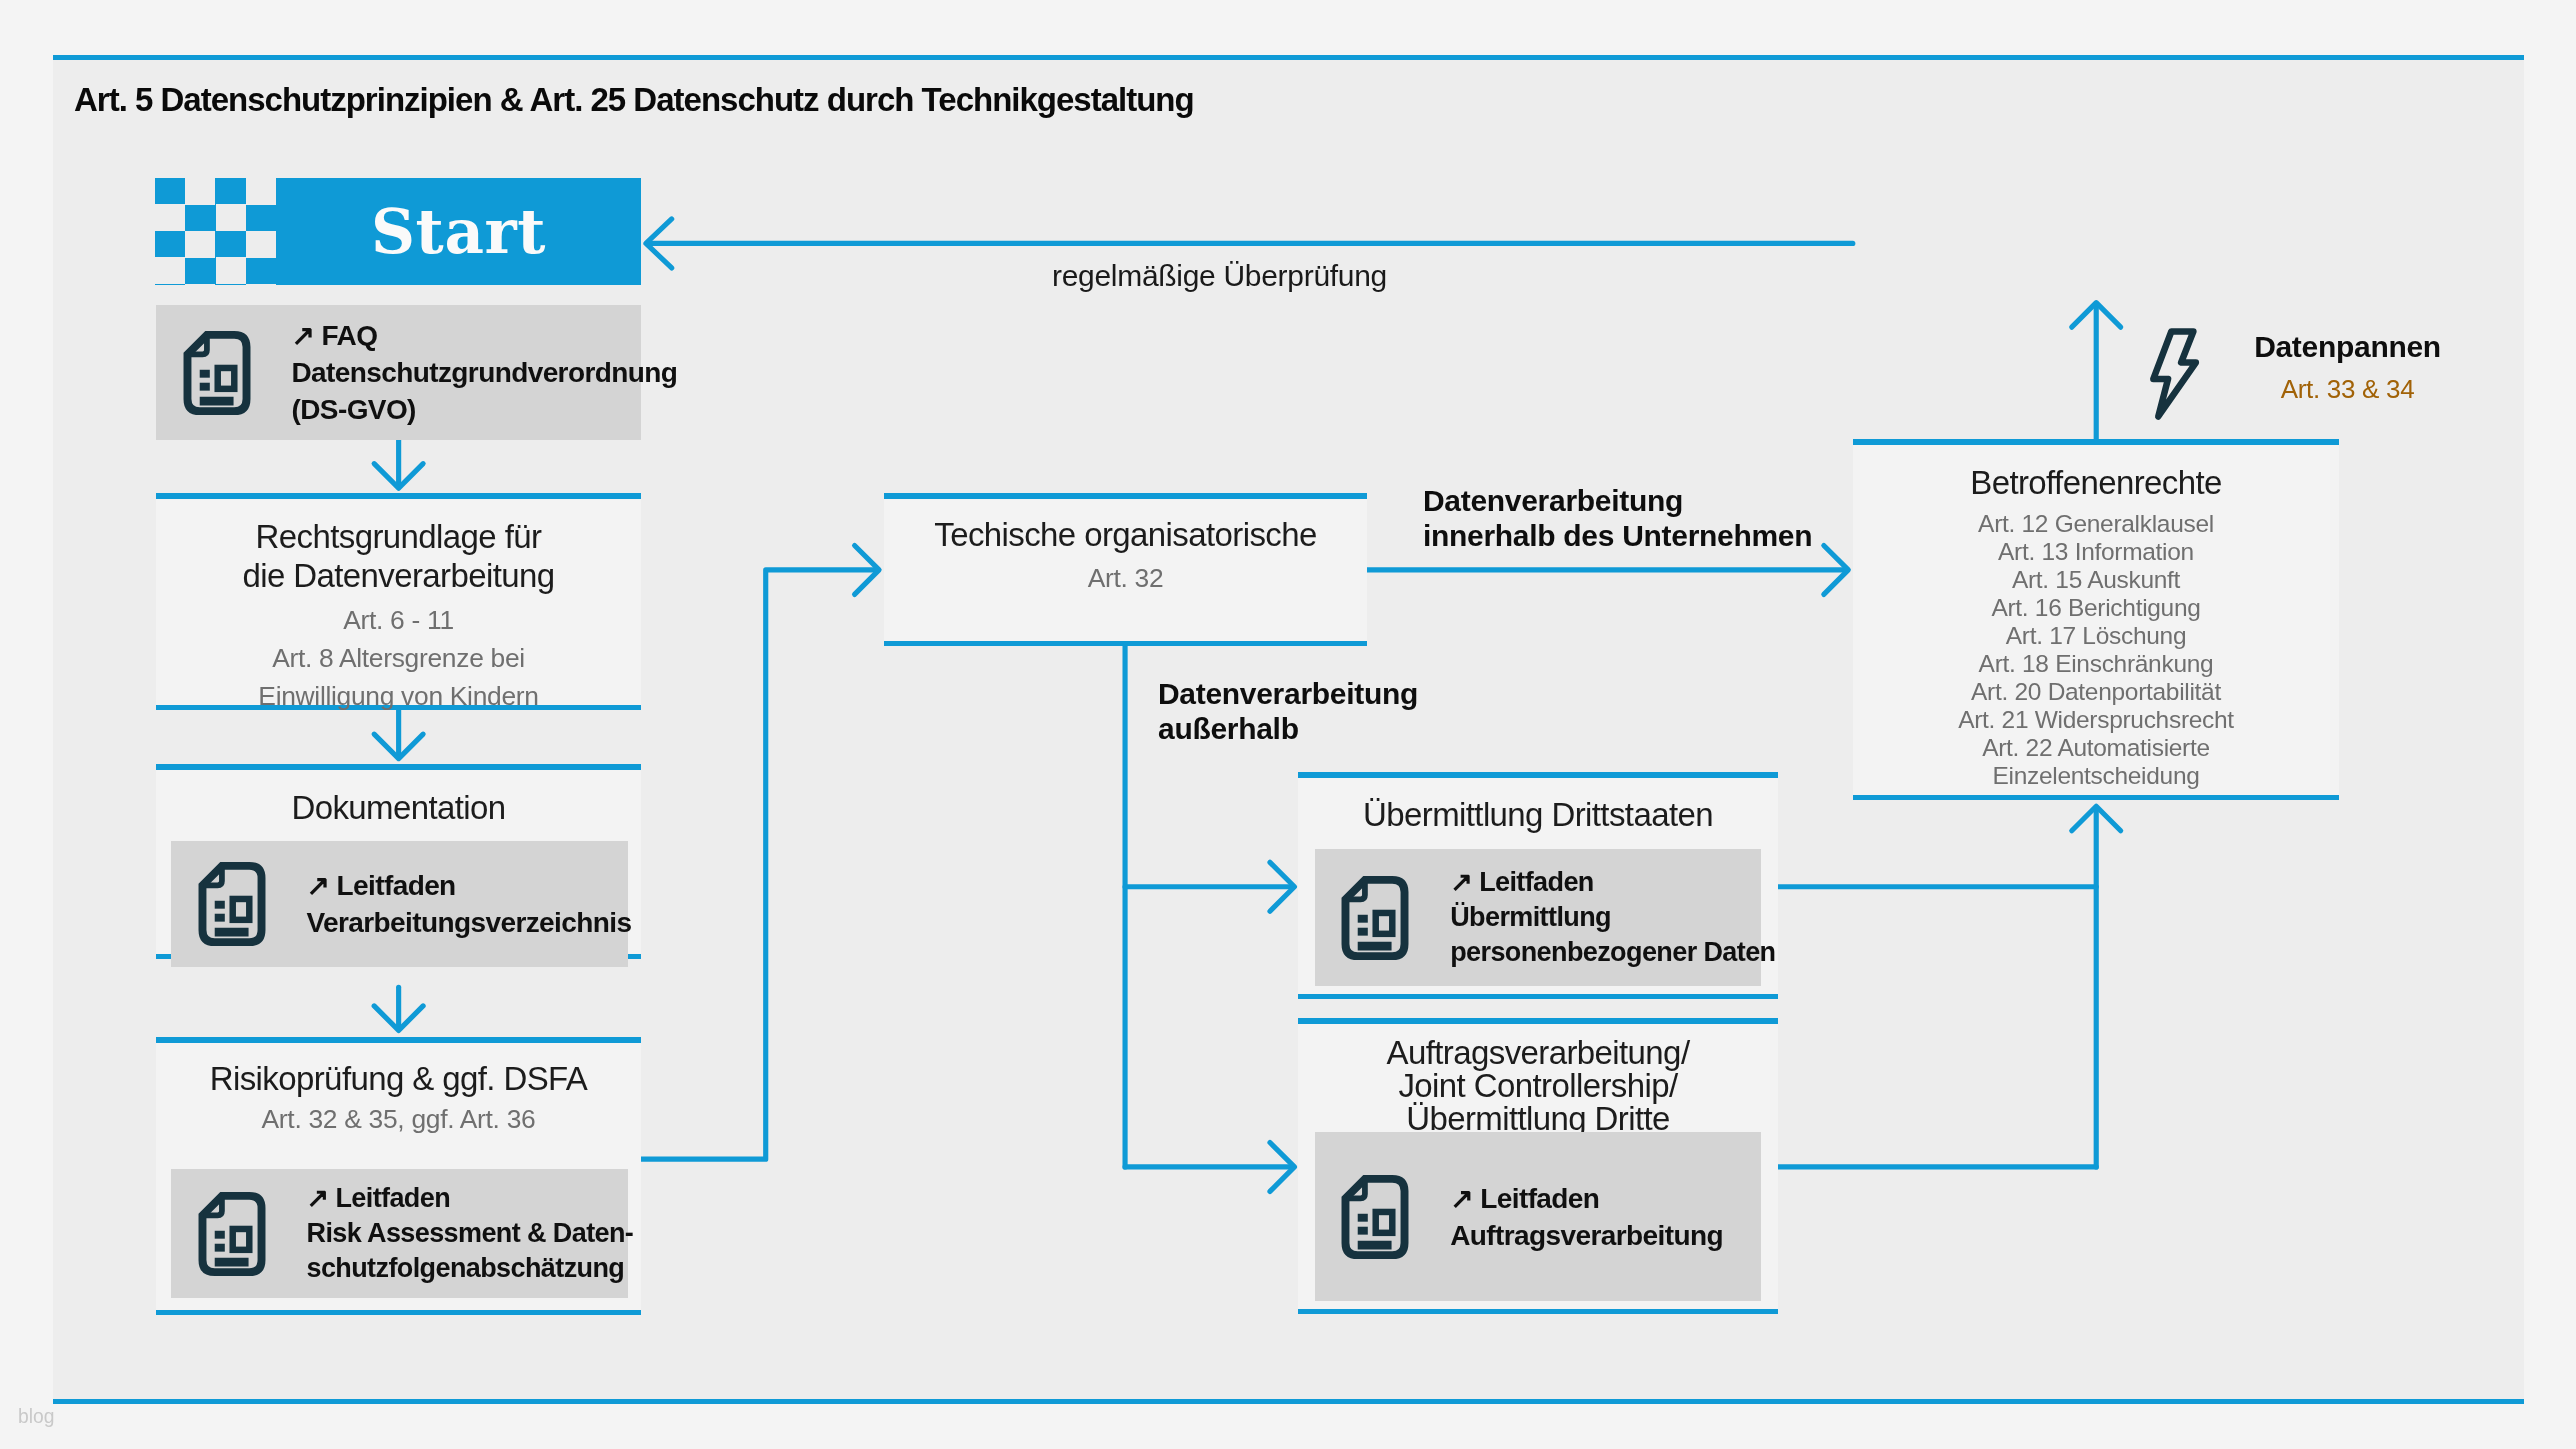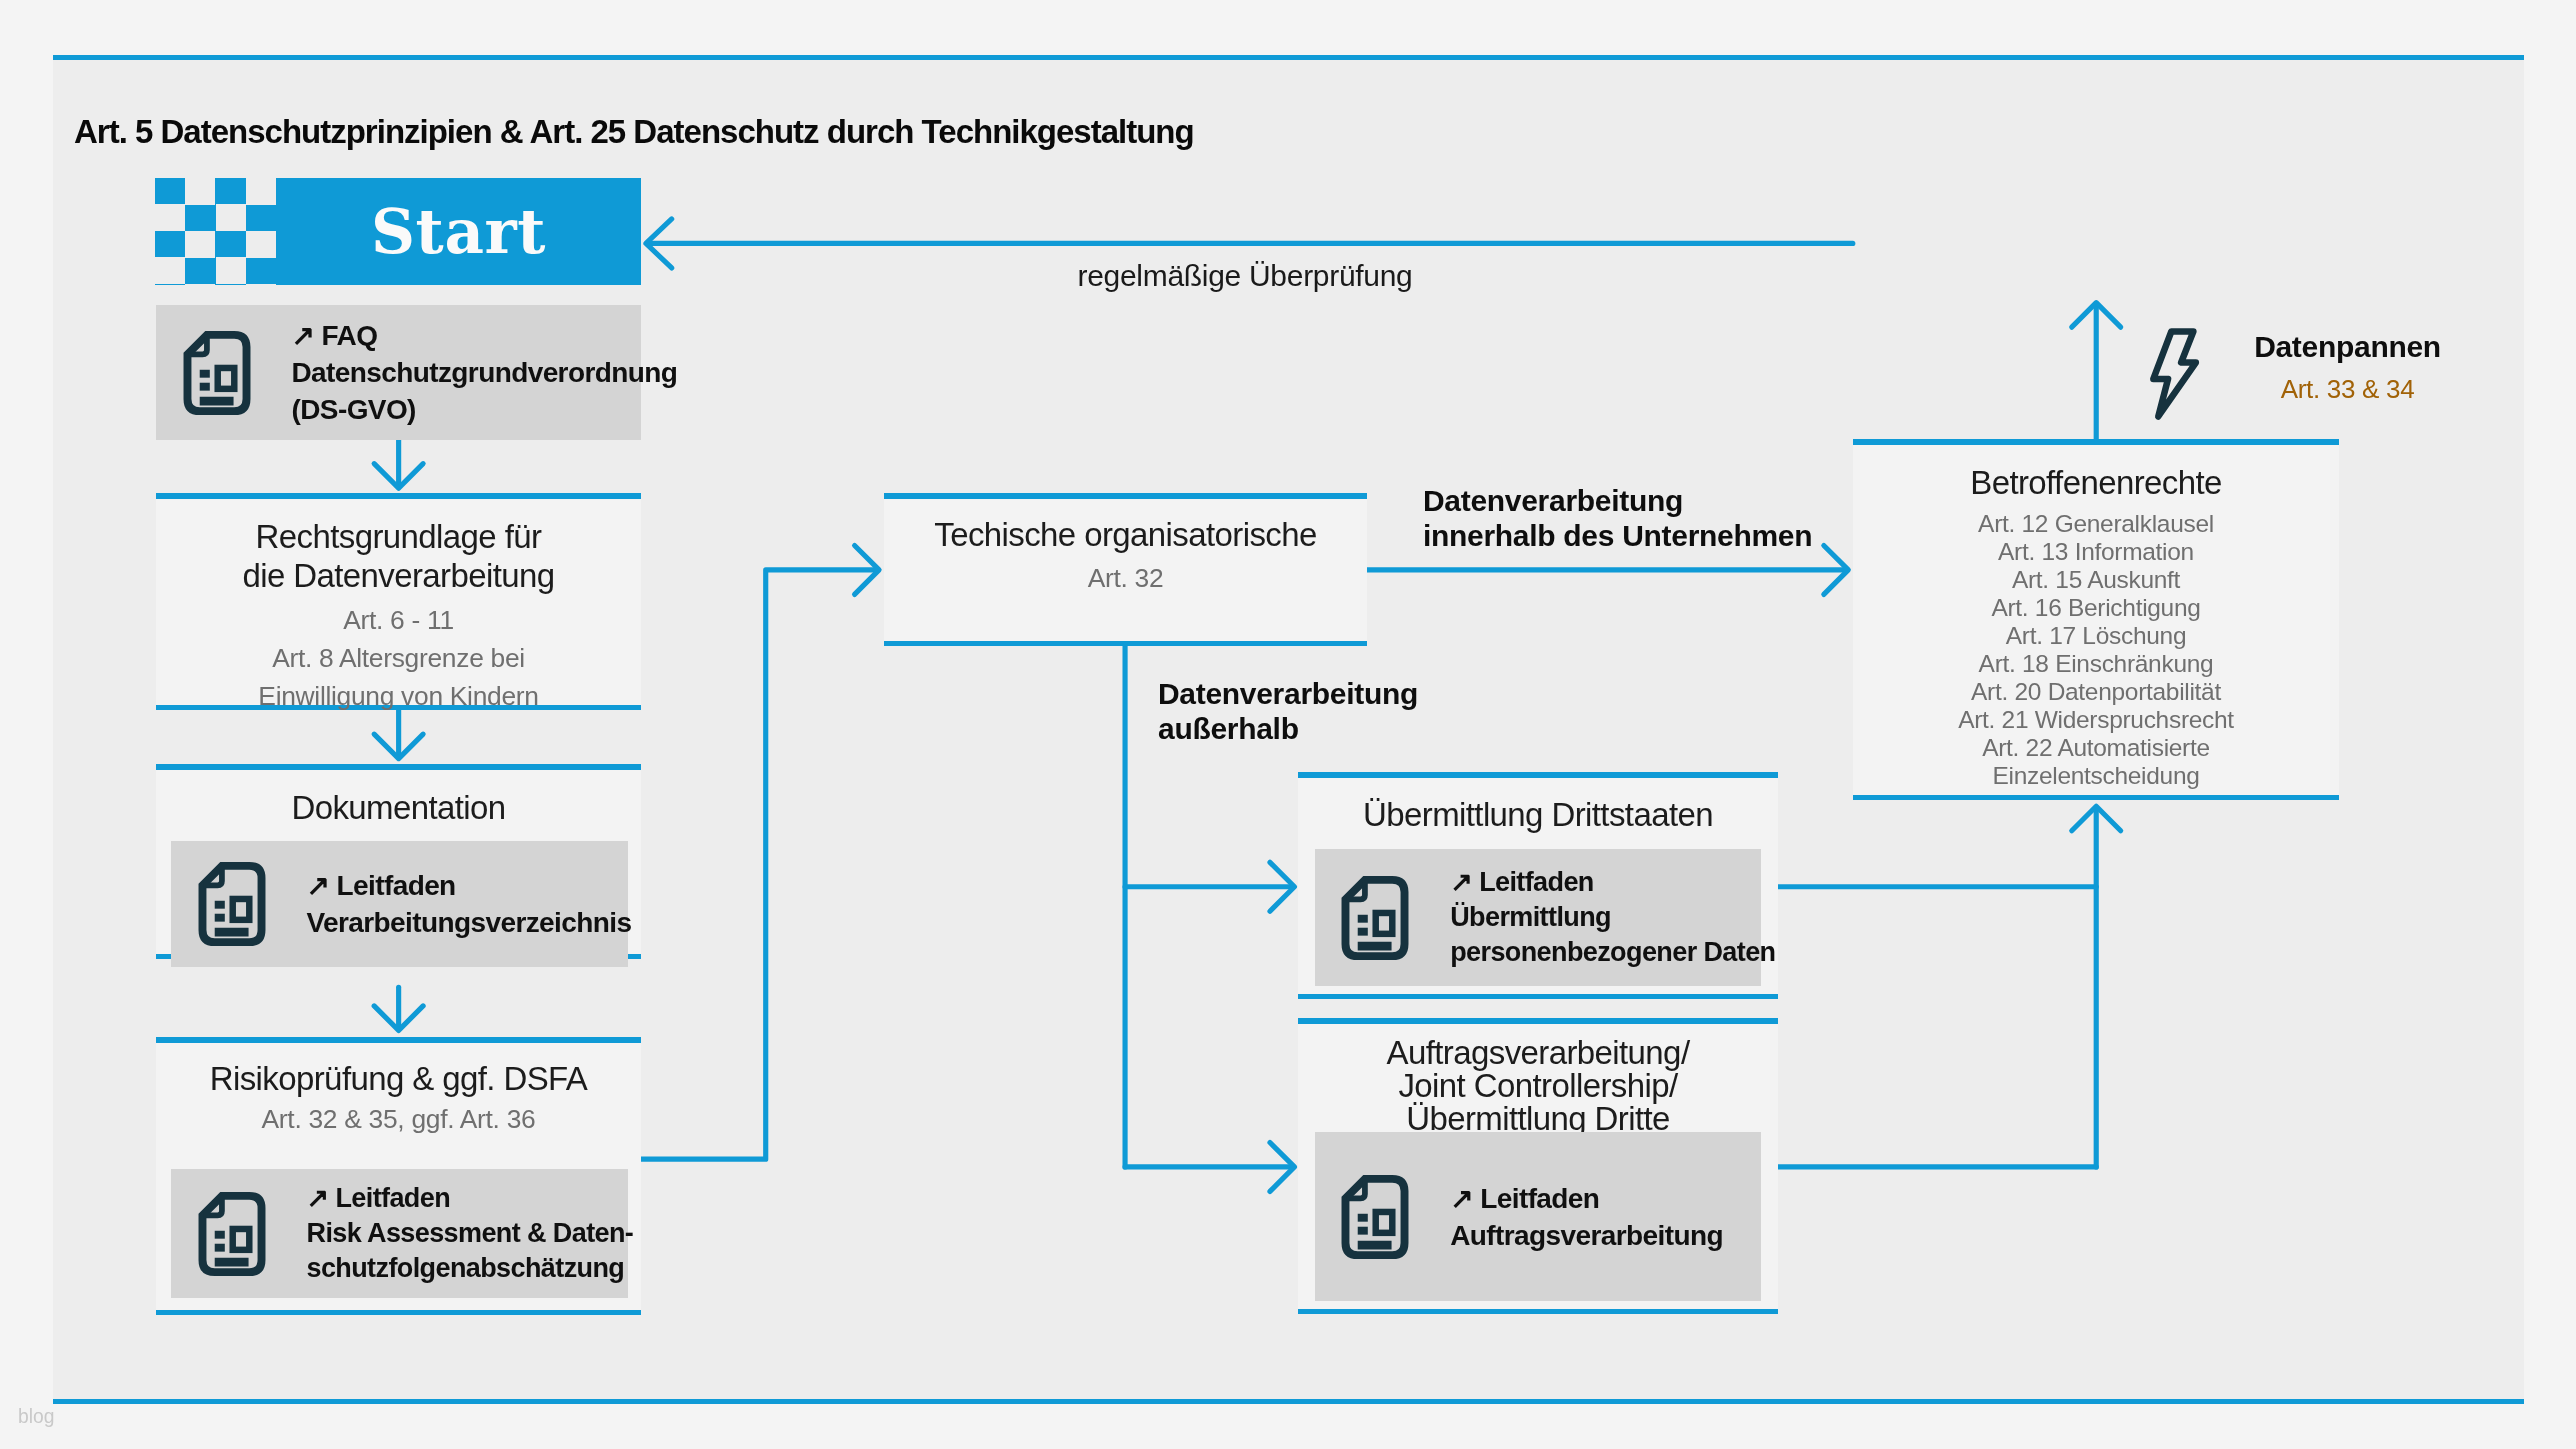--- a/index.html
+++ b/index.html
@@ -2,21 +2,21 @@
 <html style="font-size:10.3px"><head>
 <meta charset="utf-8">
 <style>
   html,body{margin:0;padding:0;background:#f4f4f4;}
   #page{position:relative;width:2576px;height:1449px;overflow:hidden;
         font-family:"Liberation Sans",sans-serif;background:#f4f4f4;}
   #canvas{position:absolute;left:53px;top:55px;width:2471px;height:1339px;
           background:#ededed;border-top:5.2px solid #0f9ad6;border-bottom:5.2px solid #0f9ad6;}
   #connectors{position:absolute;left:0;top:0;z-index:2;}
   .abs{position:absolute;z-index:3;}
-  #title{left:74px;top:81px;font-size:33px;font-weight:700;color:#0a0a0a;letter-spacing:-1px;margin-top:32px;}
+  #title{left:74px;top:81px;font-size:33px;font-weight:700;color:#0a0a0a;letter-spacing:-1px;}
   
   .banner{display:flex;height:107px;width:486px;}
   .banner .bar{flex:1;background:#0f9ad6;display:flex;align-items:center;justify-content:center;}
   .banner .label{color:#fafafa;font-family:"DejaVu Serif",serif;font-weight:700;font-size:61px;letter-spacing:0.6px;}
   .checker{width:121px;height:107px;
     background-image:conic-gradient(#0f9ad6 0 25%,transparent 25% 50%,#0f9ad6 50% 75%,transparent 75%);
     background-size:61px 53px;}
   .checker.shift{background-position:30px 0;}
   
   .box{background:#f3f3f3;border-top:6.4px solid #0f9ad6;border-bottom:5.2px solid #0f9ad6;
@@ -26,21 +26,21 @@
   .sub{font-size:26.4px;line-height:30px;color:#6f6f6f;letter-spacing:-0.3px;margin-top:8px;}
   
   .card{position:absolute;background:#d4d4d4;display:flex;align-items:center;
         padding-left:24.5px;box-sizing:border-box;text-align:left;}
   .card .txt{margin-left:39px;font-size:28px;line-height:37px;font-weight:700;
              color:#101010;letter-spacing:-0.6px;white-space:nowrap;}
   .ne{font-weight:700;}
   .doc{flex:0 0 auto;}
   
   .edge-label{font-size:30px;line-height:35px;font-weight:700;color:#0e0e0e;letter-spacing:-0.3px;}
-  #review-label{left:1052px;top:259px;width:386px;text-align:center;font-size:30px;
+  #review-label{left:1052px;top:259px;width:386px;text-align:left;font-size:30px;
                 font-weight:400;color:#1a1a1a;letter-spacing:-0.3px;}
   
   .rights-item{font-size:24.5px;line-height:28px;color:#6f6f6f;letter-spacing:-0.3px;}
   #datenpannen-text{left:2241px;top:330px;width:213px;text-align:center;}
   #datenpannen-text .t{font-size:30px;font-weight:700;color:#0e0e0e;letter-spacing:-0.3px;}
   #datenpannen-text .s{font-size:26px;color:#a16207;margin-top:10px;letter-spacing:-0.3px;}
   #watermark{left:18px;top:1406px;font-size:19.3px;color:#c9c9c9;}
 </style>
 </head>
 <body>

